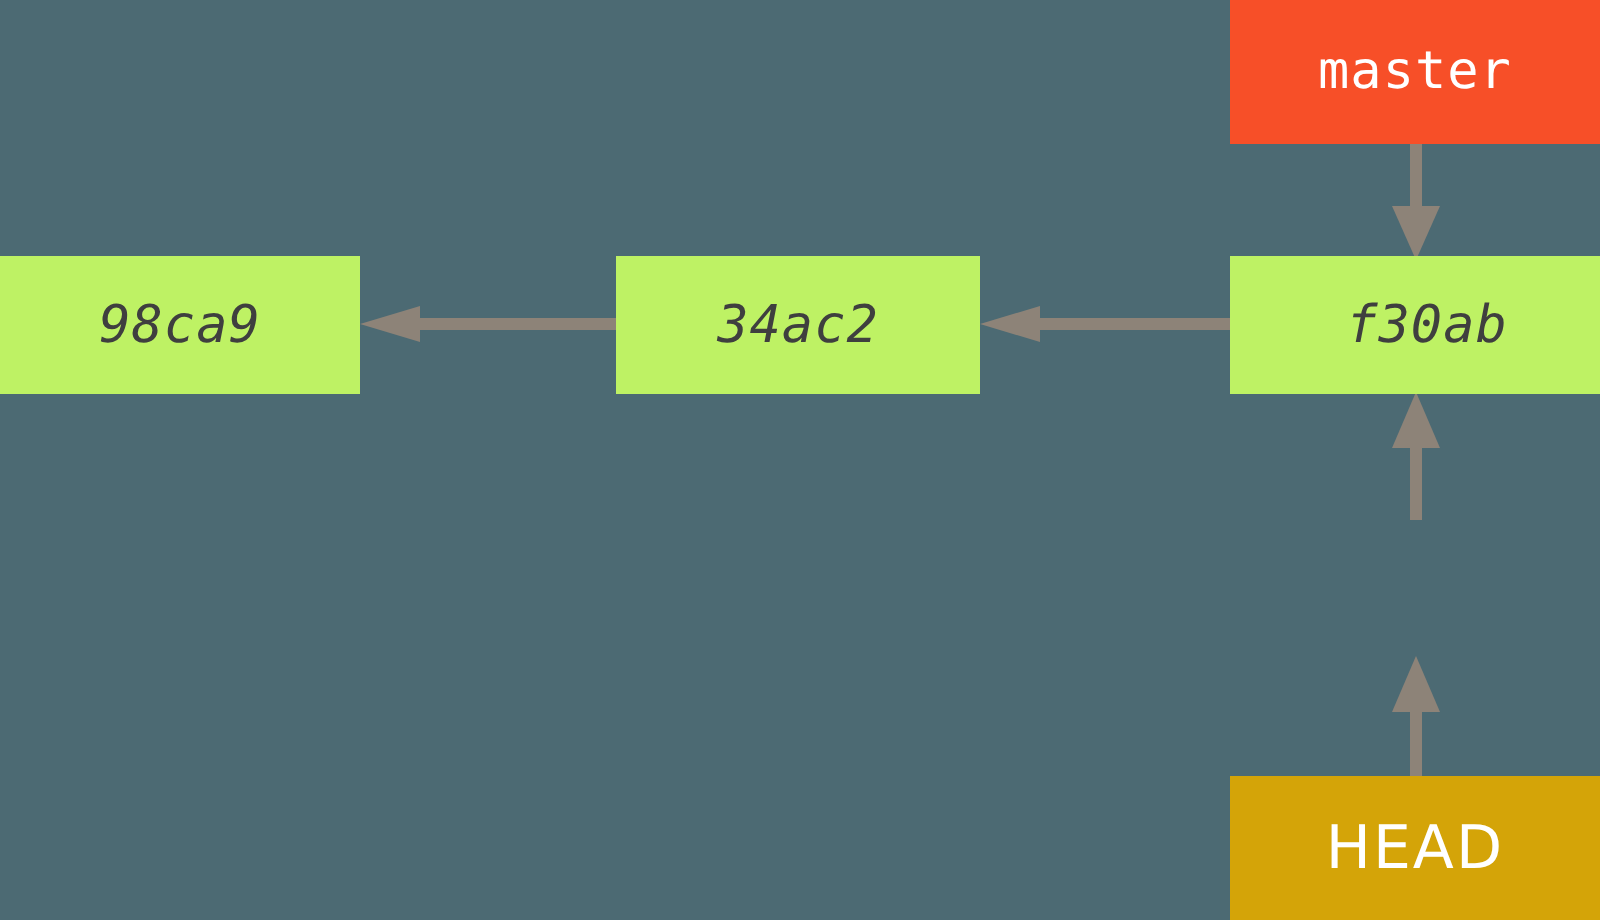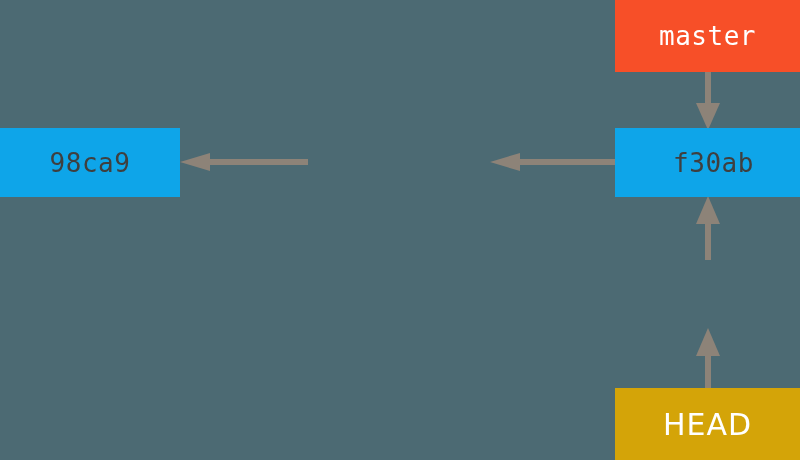--- a/index.html
+++ b/index.html
@@ -24,22 +24,23 @@
     align-items: center;
     justify-content: center;
     box-sizing: border-box;
     font-family: "DejaVu Sans Mono", monospace;
     font-size: 26px;
     letter-spacing: 0.5px;
     white-space: nowrap;
     user-select: none;
   }
   .commit {
-    background: #0ea5e9;
+    background: #bef264;
     color: #3f3f3f;
+    font-style: italic;
   }
   .branch {
     background: #f74f28;
     color: #ffffff;
   }
   .head {
     background: #d4a408;
     color: #ffffff;
     font-family: "DejaVu Sans", sans-serif;
     font-size: 30px;
@@ -90,20 +91,23 @@
 
   <svg class="edge" id="edge-head-testing" viewBox="0 0 30 62" width="30" height="62">
     <rect x="12" y="26" width="6" height="36" fill="#8d8378"></rect>
     <polygon points="15,0 3,28 27,28" fill="#8d8378"></polygon>
   </svg>
 
   <div class="node commit" id="node-98ca9">
     <span>98ca9</span>
   </div>
 
+  <div class="node commit" id="node-34ac2">
+    <span>34ac2</span>
+  </div>
 
   <div class="node commit" id="node-f30ab">
     <span>f30ab</span>
   </div>
 
   <div class="node branch" id="node-master">
     <span>master</span>
   </div>
 
 

